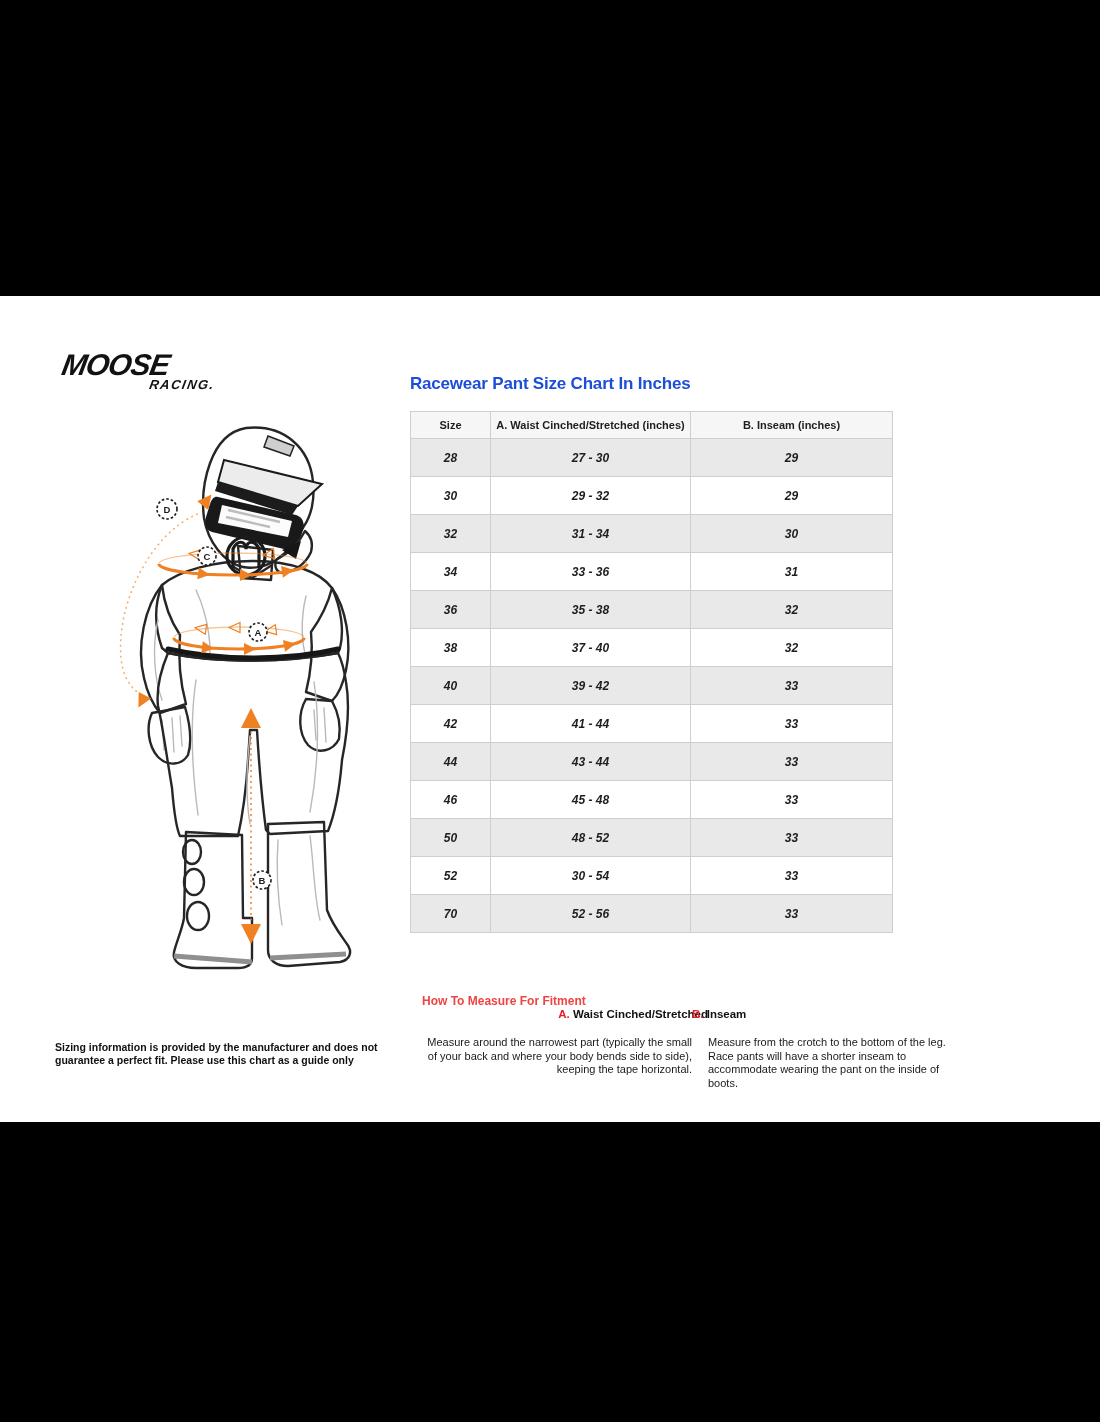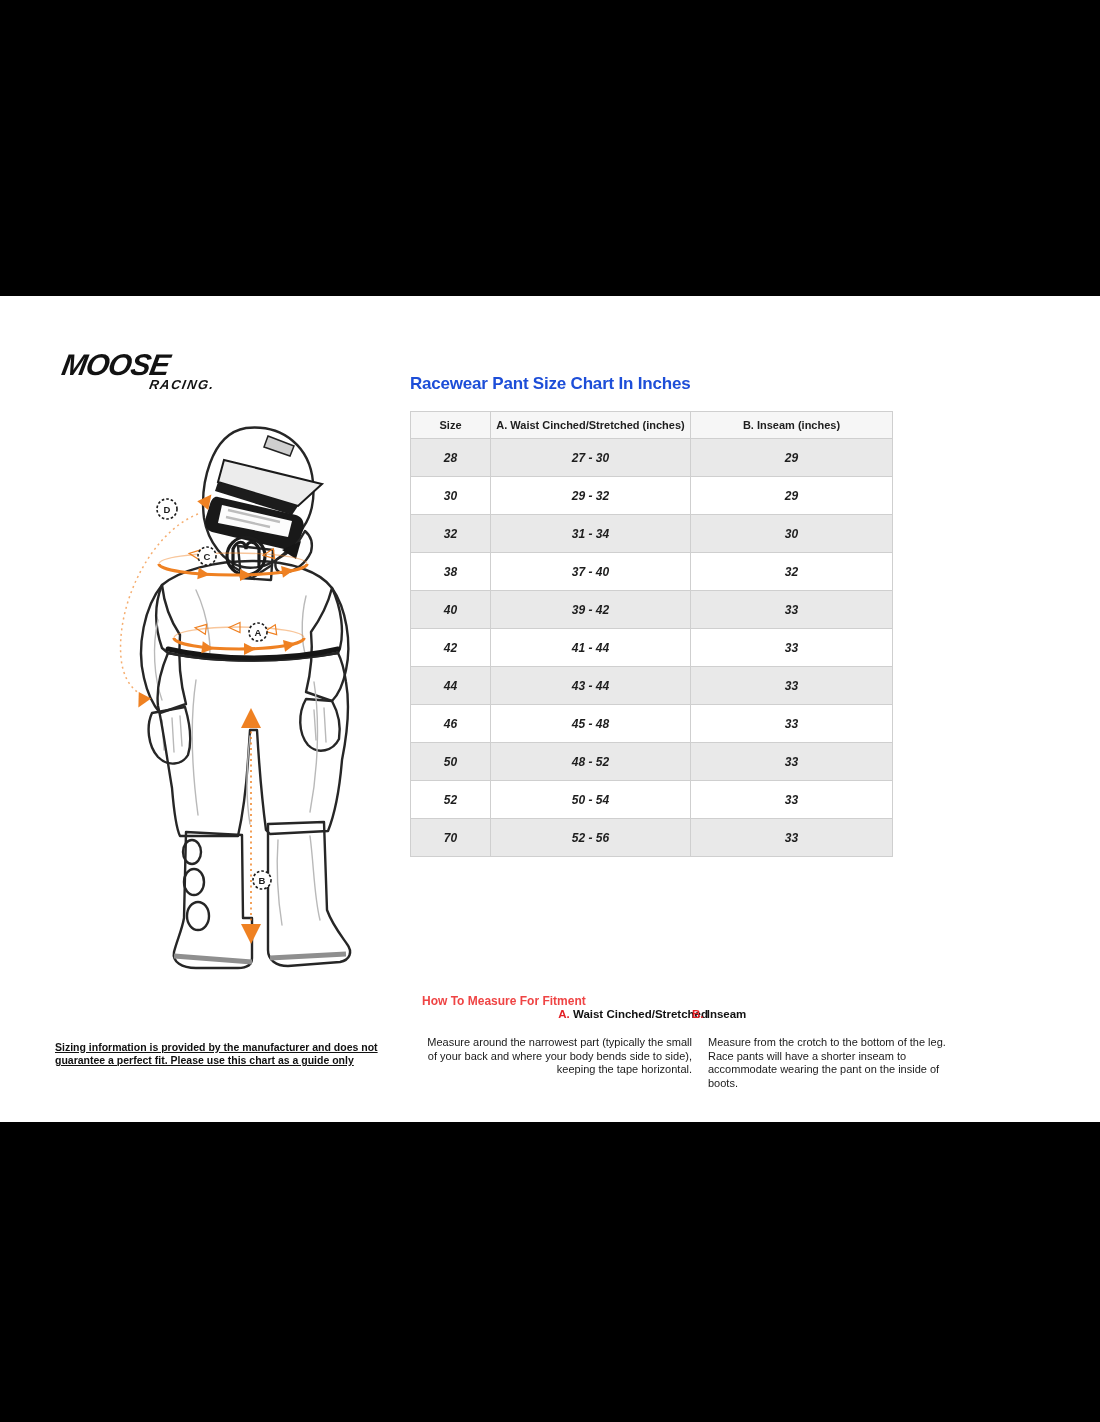--- a/index.html
+++ b/index.html
@@ -36,21 +36,21 @@
     font-size:12px;font-weight:bold;color:#ef4444;
   }
   .measure-col{position:absolute;top:712px;color:#161616;}
   .col-a{left:410px;width:298px;text-align:right;}
   .col-b{left:692px;width:286px;}
   .measure-title{font-size:11.5px;font-weight:bold;color:#111;margin-bottom:1px;}
   .measure-title .letter{color:var(--red,#e32026);}
   .measure-body{margin:16px;font-size:11px;line-height:13.5px;color:#1a1a1a;}
   .disclaimer{
     position:absolute;left:55px;top:745px;width:340px;margin:0;
-    font-size:10.5px;line-height:13px;font-weight:bold;color:#111;text-decoration:underline;
+    font-size:10.5px;line-height:13px;font-weight:bold;color:#111;
   }
   
   .ln{fill:none;stroke:#262626;stroke-width:2.4;stroke-linejoin:round;stroke-linecap:round;}
   .fold{fill:none;stroke:#b9b9b9;stroke-width:1.4;stroke-linecap:round;}
   .orange{fill:var(--orange,#ef8122);}
   .o-stroke{stroke:var(--orange,#ef8122);fill:none;}
   .badge-circ{fill:#fff;stroke:#1c1c1c;stroke-width:1.6;stroke-dasharray:2.6 2;}
   .badge-txt{font-size:9.5px;font-weight:bold;fill:#1c1c1c;text-anchor:middle;}
   .logo-txt{fill:#121212;font-weight:bold;font-style:italic;}
 </style>
@@ -204,21 +204,31 @@
       <td>29 - 32</td>
       <td>29</td>
     </tr>
 
     <tr>
       <td>32</td>
       <td>31 - 34</td>
       <td>30</td>
     </tr>
 
-
+    <tr>
+      <td>34</td>
+      <td>33 - 36</td>
+      <td>31</td>
+    </tr>
+
+    <tr>
+      <td>36</td>
+      <td>35 - 38</td>
+      <td>32</td>
+    </tr>
 
     <tr>
       <td>38</td>
       <td>37 - 40</td>
       <td>32</td>
     </tr>
 
     <tr>
       <td>40</td>
       <td>39 - 42</td>
@@ -245,21 +255,21 @@
 
 
     <tr>
       <td>50</td>
       <td>48 - 52</td>
       <td>33</td>
     </tr>
 
     <tr>
       <td>52</td>
-      <td>50 - 54</td>
+      <td>30 - 54</td>
       <td>33</td>
     </tr>
 
     <tr>
       <td>70</td>
       <td>52 - 56</td>
       <td>33</td>
     </tr>
   </tbody>
     </table>

